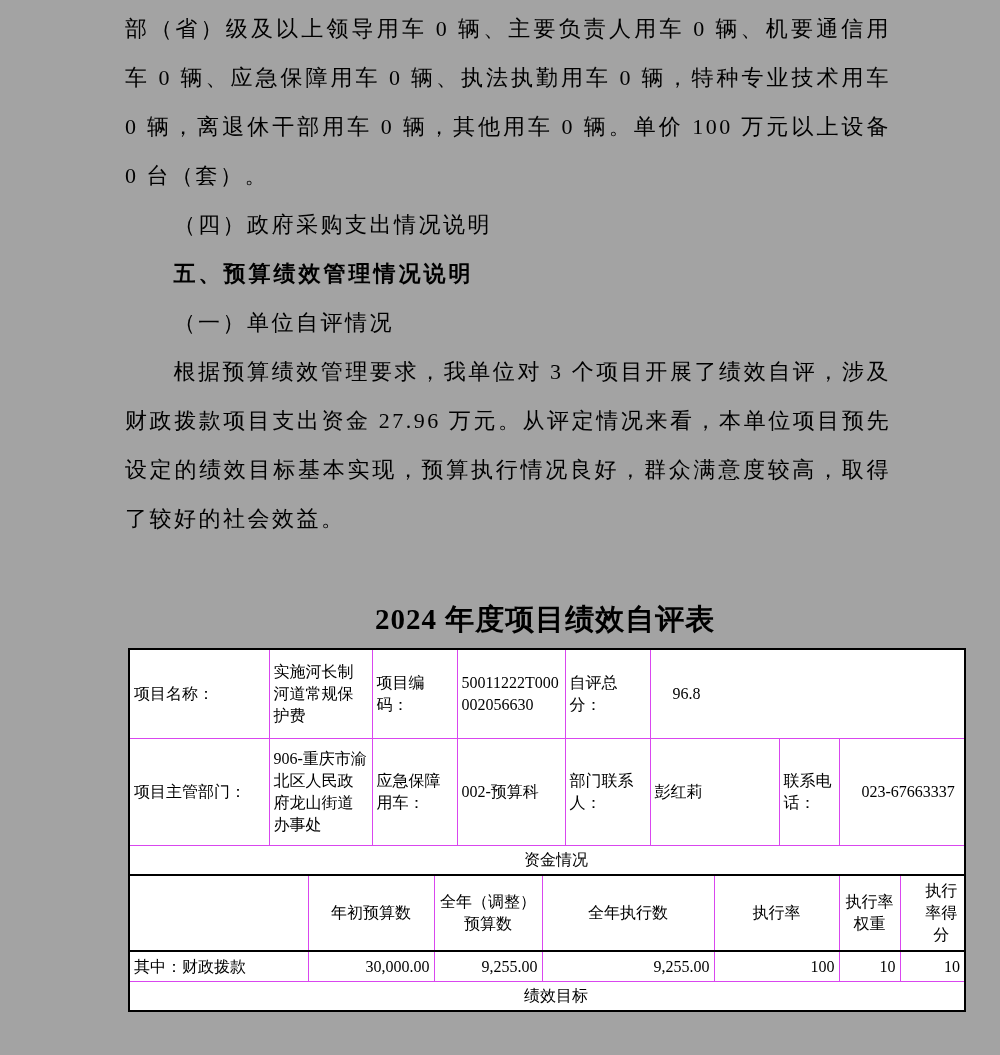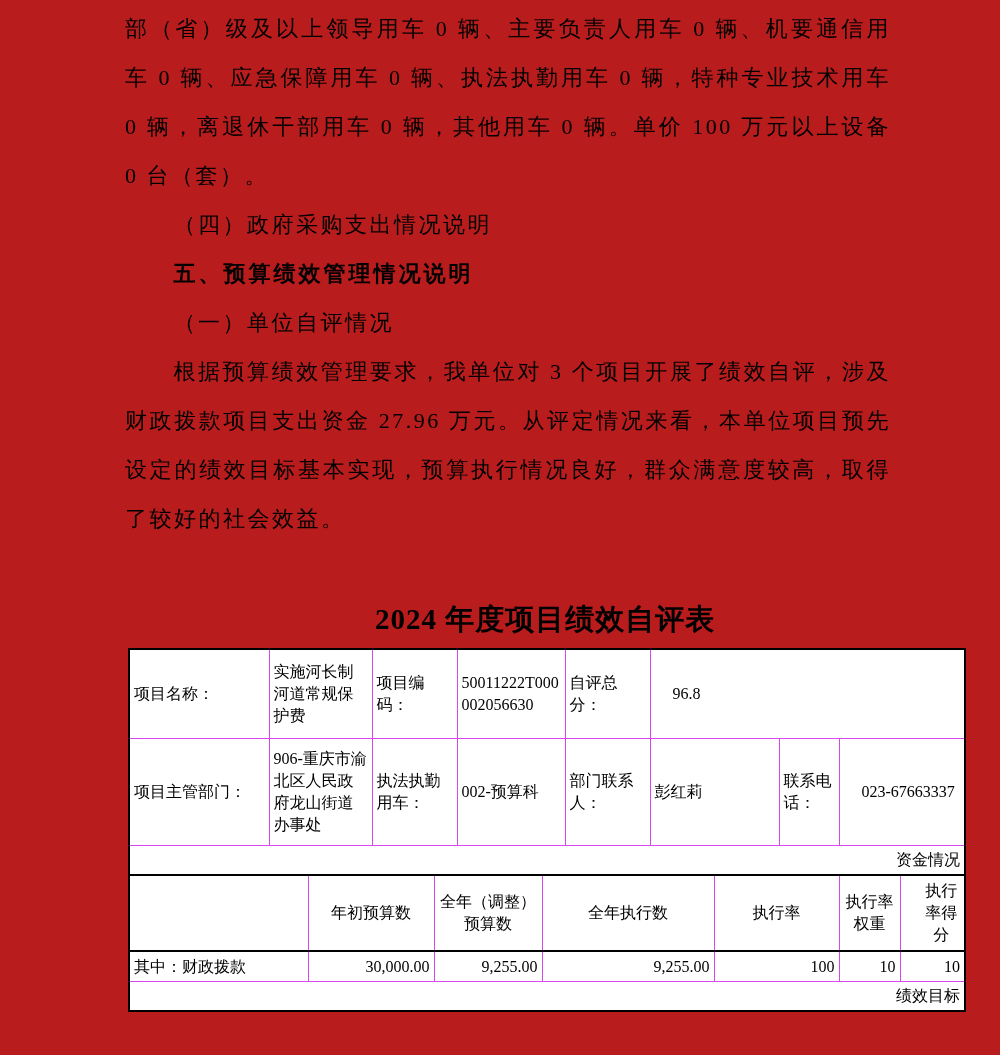--- a/index.html
+++ b/index.html
@@ -1,35 +1,35 @@
 <!DOCTYPE html>
 <html><head>
 <meta charset="utf-8">
 <style>
   html,body{margin:0;padding:0;background:#fff;}
-  .page{position:relative;width:1000px;height:1055px;background:#b91c1c;overflow:hidden;
+  .page{position:relative;width:1000px;height:1055px;background:#a3a3a3;overflow:hidden;
         font-family:"Liberation Serif","DejaVu Serif",serif;color:#000;}
   .bodytext{position:absolute;left:125px;top:4px;width:766px;}
   .para{margin:0;font-size:22px;line-height:49px;text-align:justify;letter-spacing:2.5px;}
   .indent{text-indent:2.2em;}
   .h-sans{font-family:"Liberation Sans","DejaVu Sans",sans-serif;font-weight:bold;letter-spacing:3px;}
   .table-title{position:absolute;left:128px;top:597px;width:834px;margin:0;
         font-size:29px;font-weight:bold;text-align:center;letter-spacing:1px;line-height:44px;}
   .tablewrap{position:absolute;left:128px;top:648px;width:834px;border:2px solid #000;background:#fff;}
   .tablewrap table{border-collapse:collapse;table-layout:fixed;width:100%;}
   .tablewrap td{border:1px solid #d946ef;padding:1px 4px;font-size:16px;line-height:22px;
         overflow:hidden;vertical-align:middle;}
   .tablewrap table tr td:first-child{border-left:none;}
   .tablewrap table tr td:last-child{border-right:none;padding-left:22px;}
   #tableA tr:first-child td{border-top:none;}
   #tableB tr:first-child td{border-top:none;}
   #tableB tr:last-child td{border-bottom:none;}
   .rA1 td{height:86px;}
   .rA2 td{height:104px;}
-  .row-section td{height:26px;text-align:right;font-family:Liberation Serif, serif;}
+  .row-section td{height:26px;text-align:center;font-family:Liberation Serif, serif;}
   .thickb{border-bottom:2px solid #000 !important;}
   .rHead td{height:72px;text-align:center;}
   .rData td{height:27px;}
   .num{text-align:right;font-family:"Liberation Serif","DejaVu Serif",serif;font-size:17px;}
   .brk{word-break:break-all;font-size:17px;}
   .val{font-size:16px;}
 </style>
 </head>
 <body>
 
@@ -63,21 +63,21 @@
         <td>项目名称：</td>
         <td class="val">实施河长制河道常规保护费</td>
         <td>项目编码：</td>
         <td class="brk">50011222T000002056630</td>
         <td>自评总分：</td>
         <td colspan="3" class="val">96.8</td>
       </tr>
       <tr class="rA2">
         <td>项目主管部门：</td>
         <td class="val">906-重庆市渝北区人民政府龙山街道办事处</td>
-        <td>执法执勤用车：</td>
+        <td>应急保障用车：</td>
         <td class="val">002-预算科</td>
         <td>部门联系人：</td>
         <td class="val">彭红莉</td>
         <td>联系电话：</td>
         <td class="val">023-67663337</td>
       </tr>
     </tbody>
       </table>
 
     <table id="tableB">

